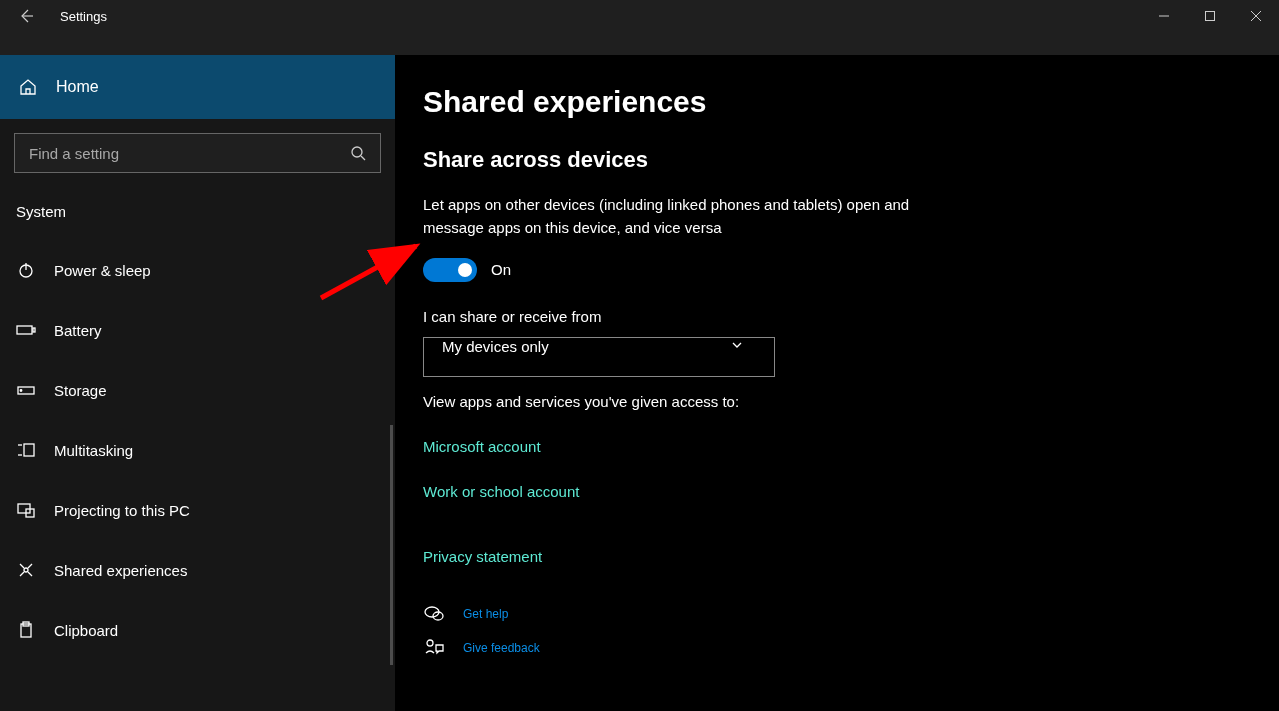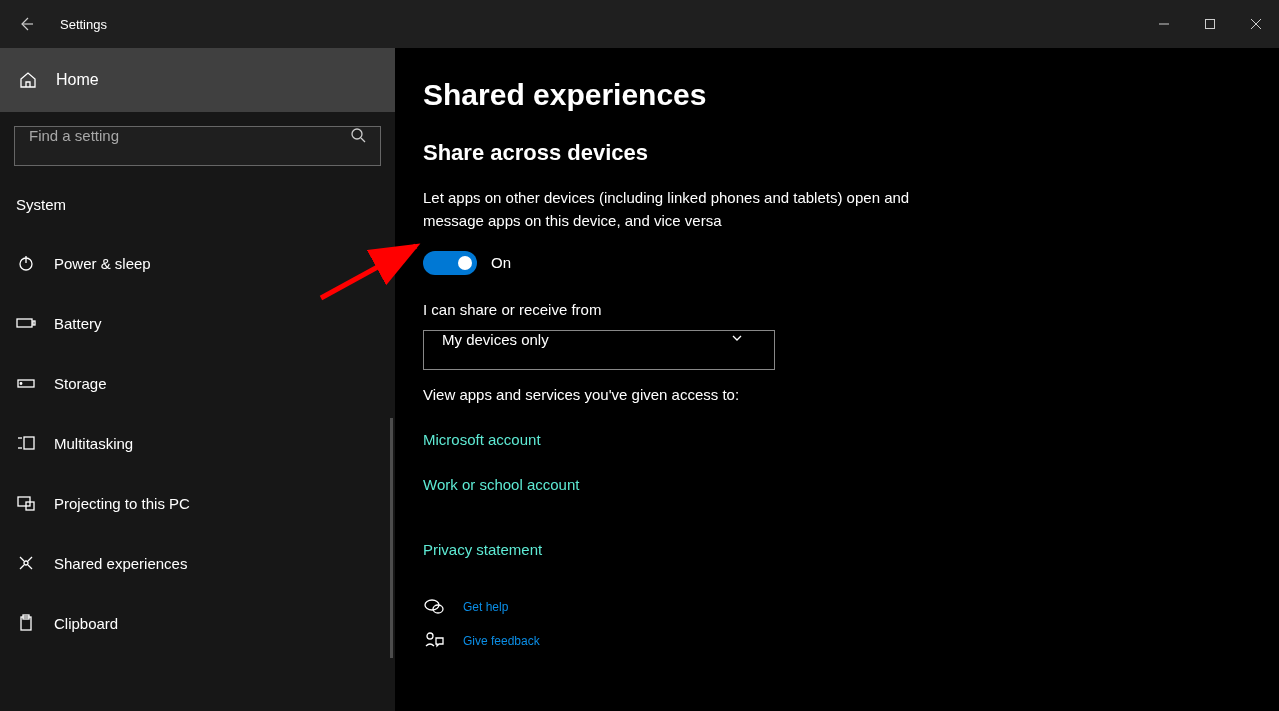--- a/index.html
+++ b/index.html
@@ -8,24 +8,24 @@
     font-family: "Segoe UI", Tahoma, sans-serif;
     background: #000;
     color: #fff;
     width: 1279px;
     height: 711px;
     overflow: hidden;
     position: relative;
   }
   
   .titlebar {
-    height: 48px;
+    height: 55px;
     background: #1f1f1f;
     display: flex;
-    align-items: center;
+    align-items: flex-start;
     justify-content: space-between;
     padding-left: 10px;
   }
   .titlebar-left { display:flex; align-items:center; gap: 18px; }
   .back-btn {
     width: 32px; height: 32px; display:flex; align-items:center; justify-content:center;
     color:#ccc;
   }
   .title { font-size: 13px; color:#fff; }
   .window-controls { display:flex; }
@@ -36,28 +36,28 @@
   
   .content { display:flex; height: calc(100% - 40px); }
   .sidebar {
     width: 395px;
     background: #171717;
     display:flex; flex-direction:column;
     position:relative;
   }
   .home-item {
     height: 64px; display:flex; align-items:center; gap: 18px; padding-left: 18px;
-    background: #404040;
+    background: #0c4a6e;
     font-size:16px;
   }
   .home-item .icon, .nav-item .icon { width: 20px; display:flex; align-items:center; justify-content:center; }
   .search-wrap { padding: 14px 14px 0 14px; }
   .search {
     width: 100%; height: 40px; background: #1f1f1f; border:1px solid #666;
-    display:flex; align-items:flex-start; padding: 0 14px;
+    display:flex; align-items:center; padding: 0 14px;
   }
   .search input {
     flex:1; background:transparent; border:none; outline:none; color:#fff; font-size:15px;
   }
   .search input::placeholder { color:#a8a8a8; }
   .section-label { font-size:15px; color:#fff; padding: 30px 0 10px 16px; font-weight:400; }
   .nav-list { display:flex; flex-direction:column; margin-top: 10px; }
   .nav-item {
     height: 60px; display:flex; align-items:center; gap:18px; padding-left: 16px;
     font-size:15px; color:#fff; cursor:default;

